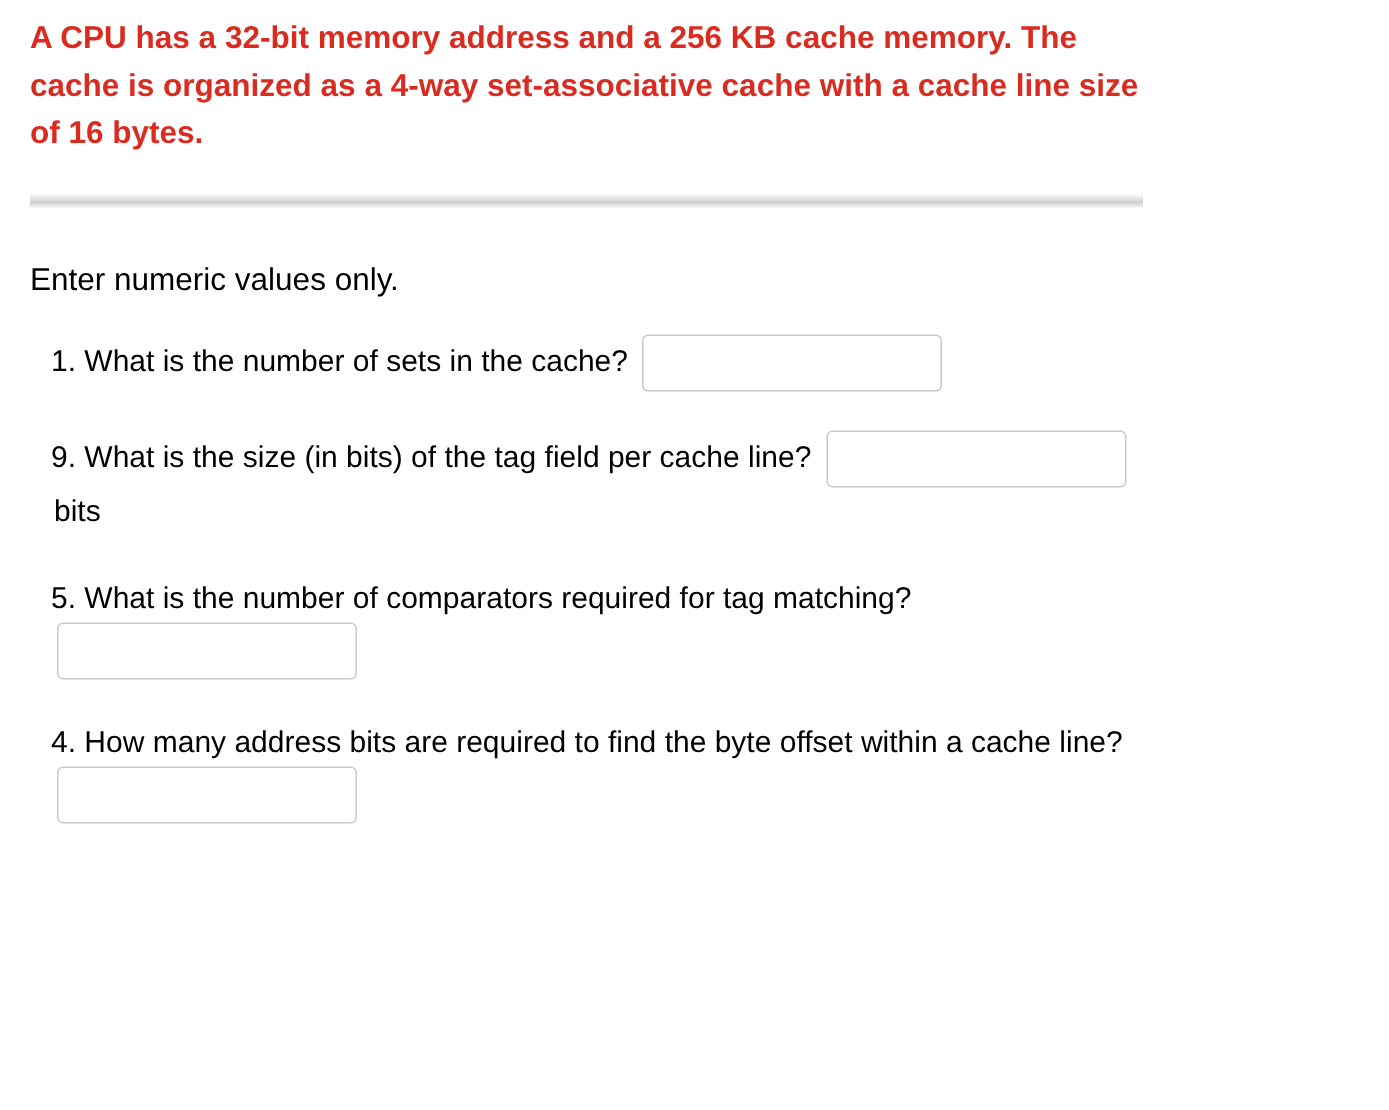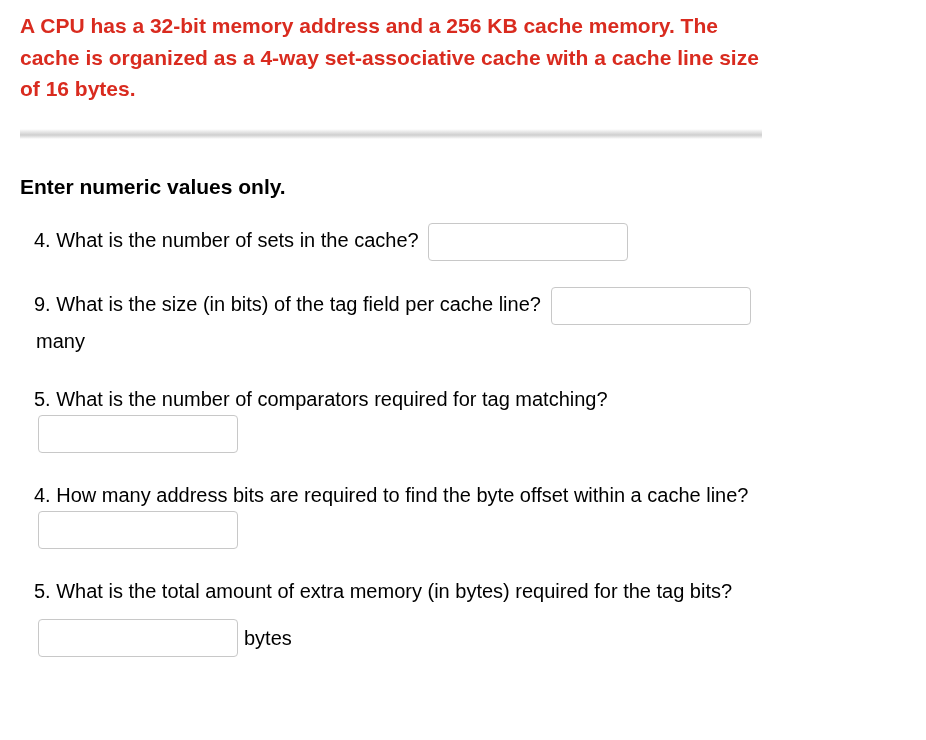--- a/index.html
+++ b/index.html
@@ -22,21 +22,21 @@
     line-height: 1.5;
     margin-bottom: 24px;
   }
   .divider {
     height: 10px;
     width: 100%;
     background: linear-gradient(to bottom, #ffffff 0%, #e6e6e6 30%, #cfcfcf 60%, #e6e6e6 80%, #ffffff 100%);
     margin: 0 0 36px 0;
   }
   .instruction {
-    font-weight: bold;
+    font-weight: normal;
     font-size: 21px;
     margin-bottom: 24px;
   }
   .question {
     font-size: 20px;
     margin-bottom: 26px;
     line-height: 1.6;
     padding-left: 14px;
   }
   input.ans {
@@ -70,41 +70,34 @@
 
 <div class="page">
 
   <div class="prompt">A CPU has a 32-bit memory address and a  256 KB cache memory. The cache is organized as a  4-way set-associative cache with a cache line size of 16 bytes.</div>
 
   <div class="divider"></div>
 
   <div class="instruction">Enter numeric values only.</div>
 
   <div class="question">
-    <span>4. What is the number of sets in the cache?</span>
+    <span>1. What is the number of sets in the cache?</span>
     <input class="ans" type="text" value="" style="">
   </div>
 
   <div class="question">
     <span>9. What is the size (in bits) of the tag field per cache line?</span>
     <input class="ans" type="text" value="" style="">
-    <span class="unit">many</span>
+    <span class="unit">bits</span>
   </div>
 
   <div class="question">
     <span>5. What is the number of comparators required for tag matching?</span>
     <input class="ans stack-input" type="text" value="" style="">
   </div>
 
   <div class="question">
     <span>4. How many address bits are required to find the byte offset within a cache line?</span>
     <input class="ans stack-input" type="text" value="" style="">
   </div>
 
-  <div class="question">
-    <span>5. What is the total amount of extra memory (in bytes) required for the tag bits?</span>
-    <div class="stack-row">
-      <input class="ans" type="text" value="" style="">
-      <span class="unit">bytes</span>
-    </div>
-  </div>
 
 </div>
 
 </body></html>

